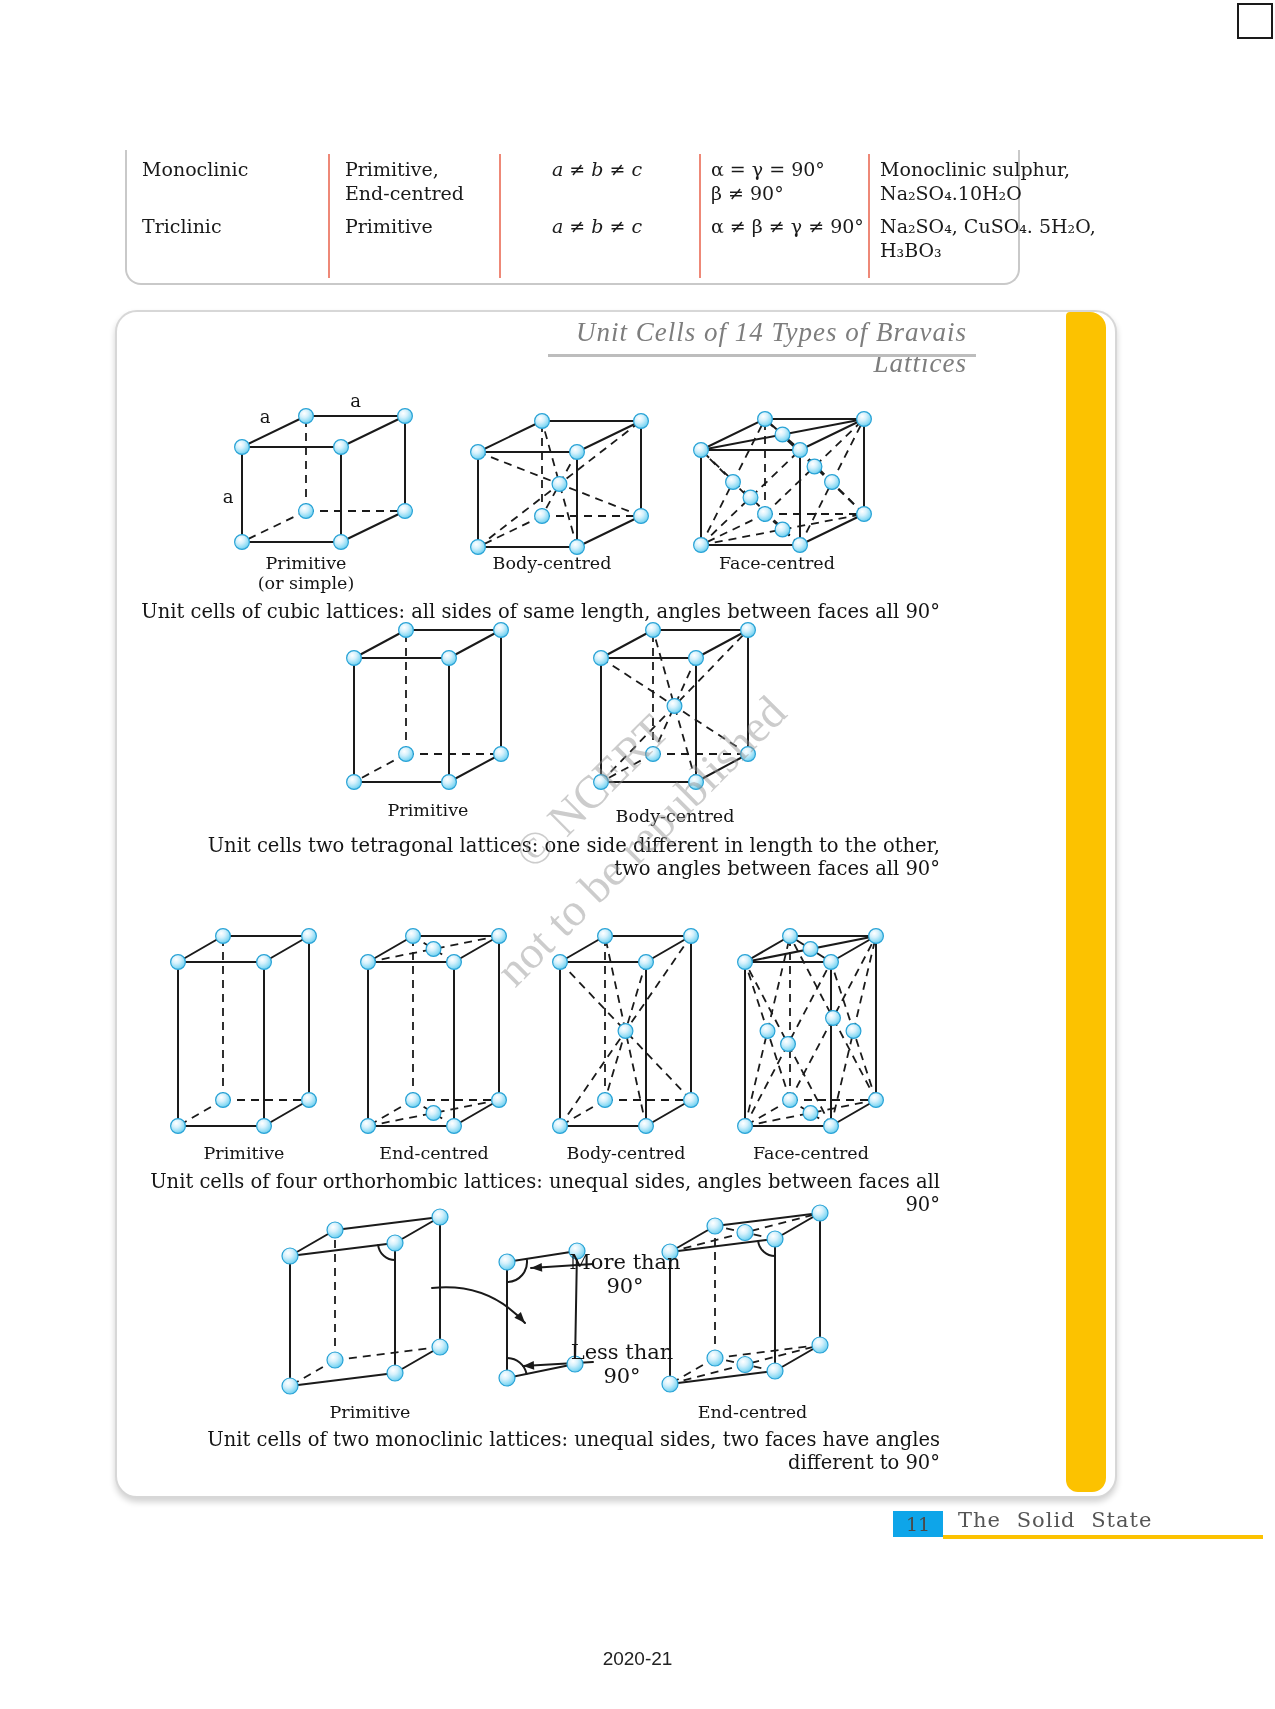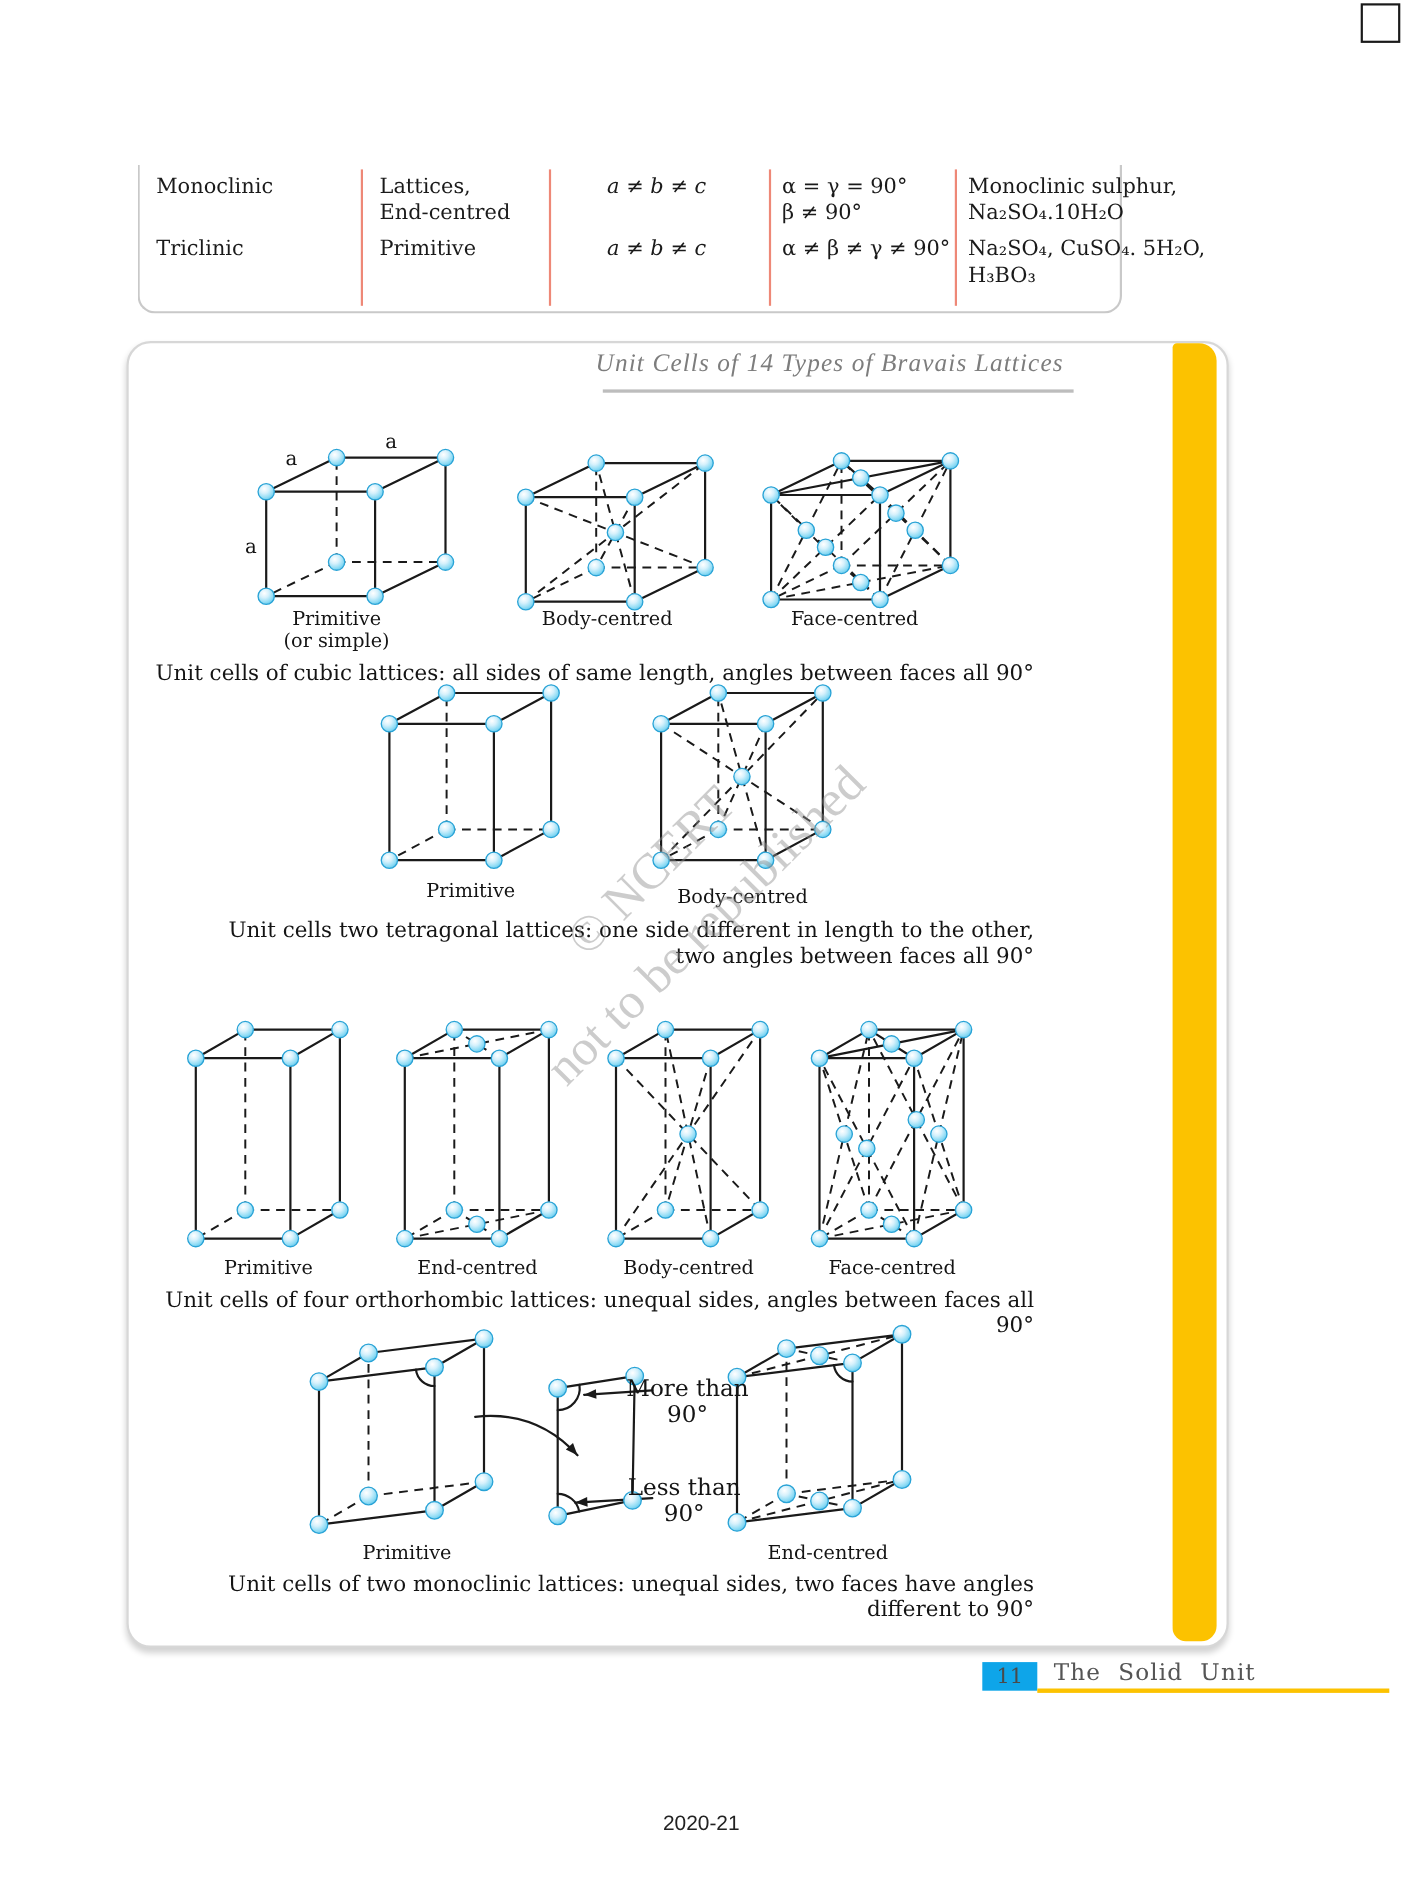--- a/index.html
+++ b/index.html
@@ -22,21 +22,21 @@
   
   .fig-panel{
     left:115px;top:310px;width:998px;height:1184px;background:#fff;
     border:2px solid #d7d7d7;border-radius:22px;
     box-shadow:0 4px 6px rgba(0,0,0,0.18);
   }
   .ybar{left:1066px;top:312px;width:40px;height:1180px;background:#fcc200;
     border-radius:4px 16px 14px 12px;}
   .fig-title{
     left:535px;top:317px;width:432px;height:34px;text-align:right;
-    font-family:"Liberation Serif", serif;font-style:italic;font-size:23px;
+    font-family:"Liberation Serif", serif;font-style:italic;font-size:27px;
     color:#7d7d7d;letter-spacing:1px;
   }
   .fig-title-rule{left:548px;top:354px;width:428px;height:3px;background:#bdbdbd;}
   .watermark{
     left:330px;top:745px;width:580px;height:150px;
     transform:rotate(-45deg);
     font-family:"Liberation Serif", serif;font-size:46px;line-height:70px;
     color:#8f8f8f;opacity:.45;text-align:center;z-index:5;pointer-events:none;
   }
   .cap{font-size:19.5px;text-align:right;color:#141414;}
@@ -72,21 +72,21 @@
 
 <div class="abs corner-box"></div>
 
 <div class="abs table-box">
   <div class="col-sep" style="left:201px"></div>
   <div class="col-sep" style="left:372px"></div>
   <div class="col-sep" style="left:572px"></div>
   <div class="col-sep" style="left:741px"></div>
 </div>
 <div class="abs tcell" style="left:142px;top:157px">Monoclinic</div>
-<div class="abs tcell ml" style="left:345px;top:157px">Lattices,
+<div class="abs tcell ml" style="left:345px;top:157px">Primitive,
 End-centred</div>
 <div class="abs tcell tital" style="left:497px;top:157px;width:200px;text-align:center">a ≠ b ≠ c</div>
 <div class="abs tcell ml" style="left:711px;top:157px">α = γ = 90°
 β ≠ 90°</div>
 <div class="abs tcell ml" style="left:880px;top:157px">Monoclinic sulphur,
 Na₂SO₄.10H₂O</div>
 <div class="abs tcell" style="left:142px;top:214px">Triclinic</div>
 <div class="abs tcell" style="left:345px;top:214px">Primitive</div>
 <div class="abs tcell tital" style="left:497px;top:214px;width:200px;text-align:center">a ≠ b ≠ c</div>
 <div class="abs tcell" style="left:711px;top:214px">α ≠ β ≠ γ ≠ 90°</div>
@@ -452,15 +452,15 @@
   </svg>
 <div class="abs ann ml" style="left:565px;top:1250px;width:120px">More than
 90°</div>
 <div class="abs ann ml" style="left:562px;top:1340px;width:120px">Less than
 90°</div>
 <div class="abs lbl" style="left:275px;top:1402px;width:190px">Primitive</div>
 <div class="abs lbl" style="left:655px;top:1402px;width:195px">End-centred</div>
 <div class="abs cap" style="left:130px;top:1428px;width:810px">Unit cells of two monoclinic lattices: unequal sides, two faces have angles different to 90°</div>
 
 <div class="abs pg-badge">11</div>
-<div class="abs chap">The Solid Unit</div>
+<div class="abs chap">The Solid State</div>
 <div class="abs foot-rule"></div>
 <div class="abs year">2020-21</div>
 
 </body></html>

